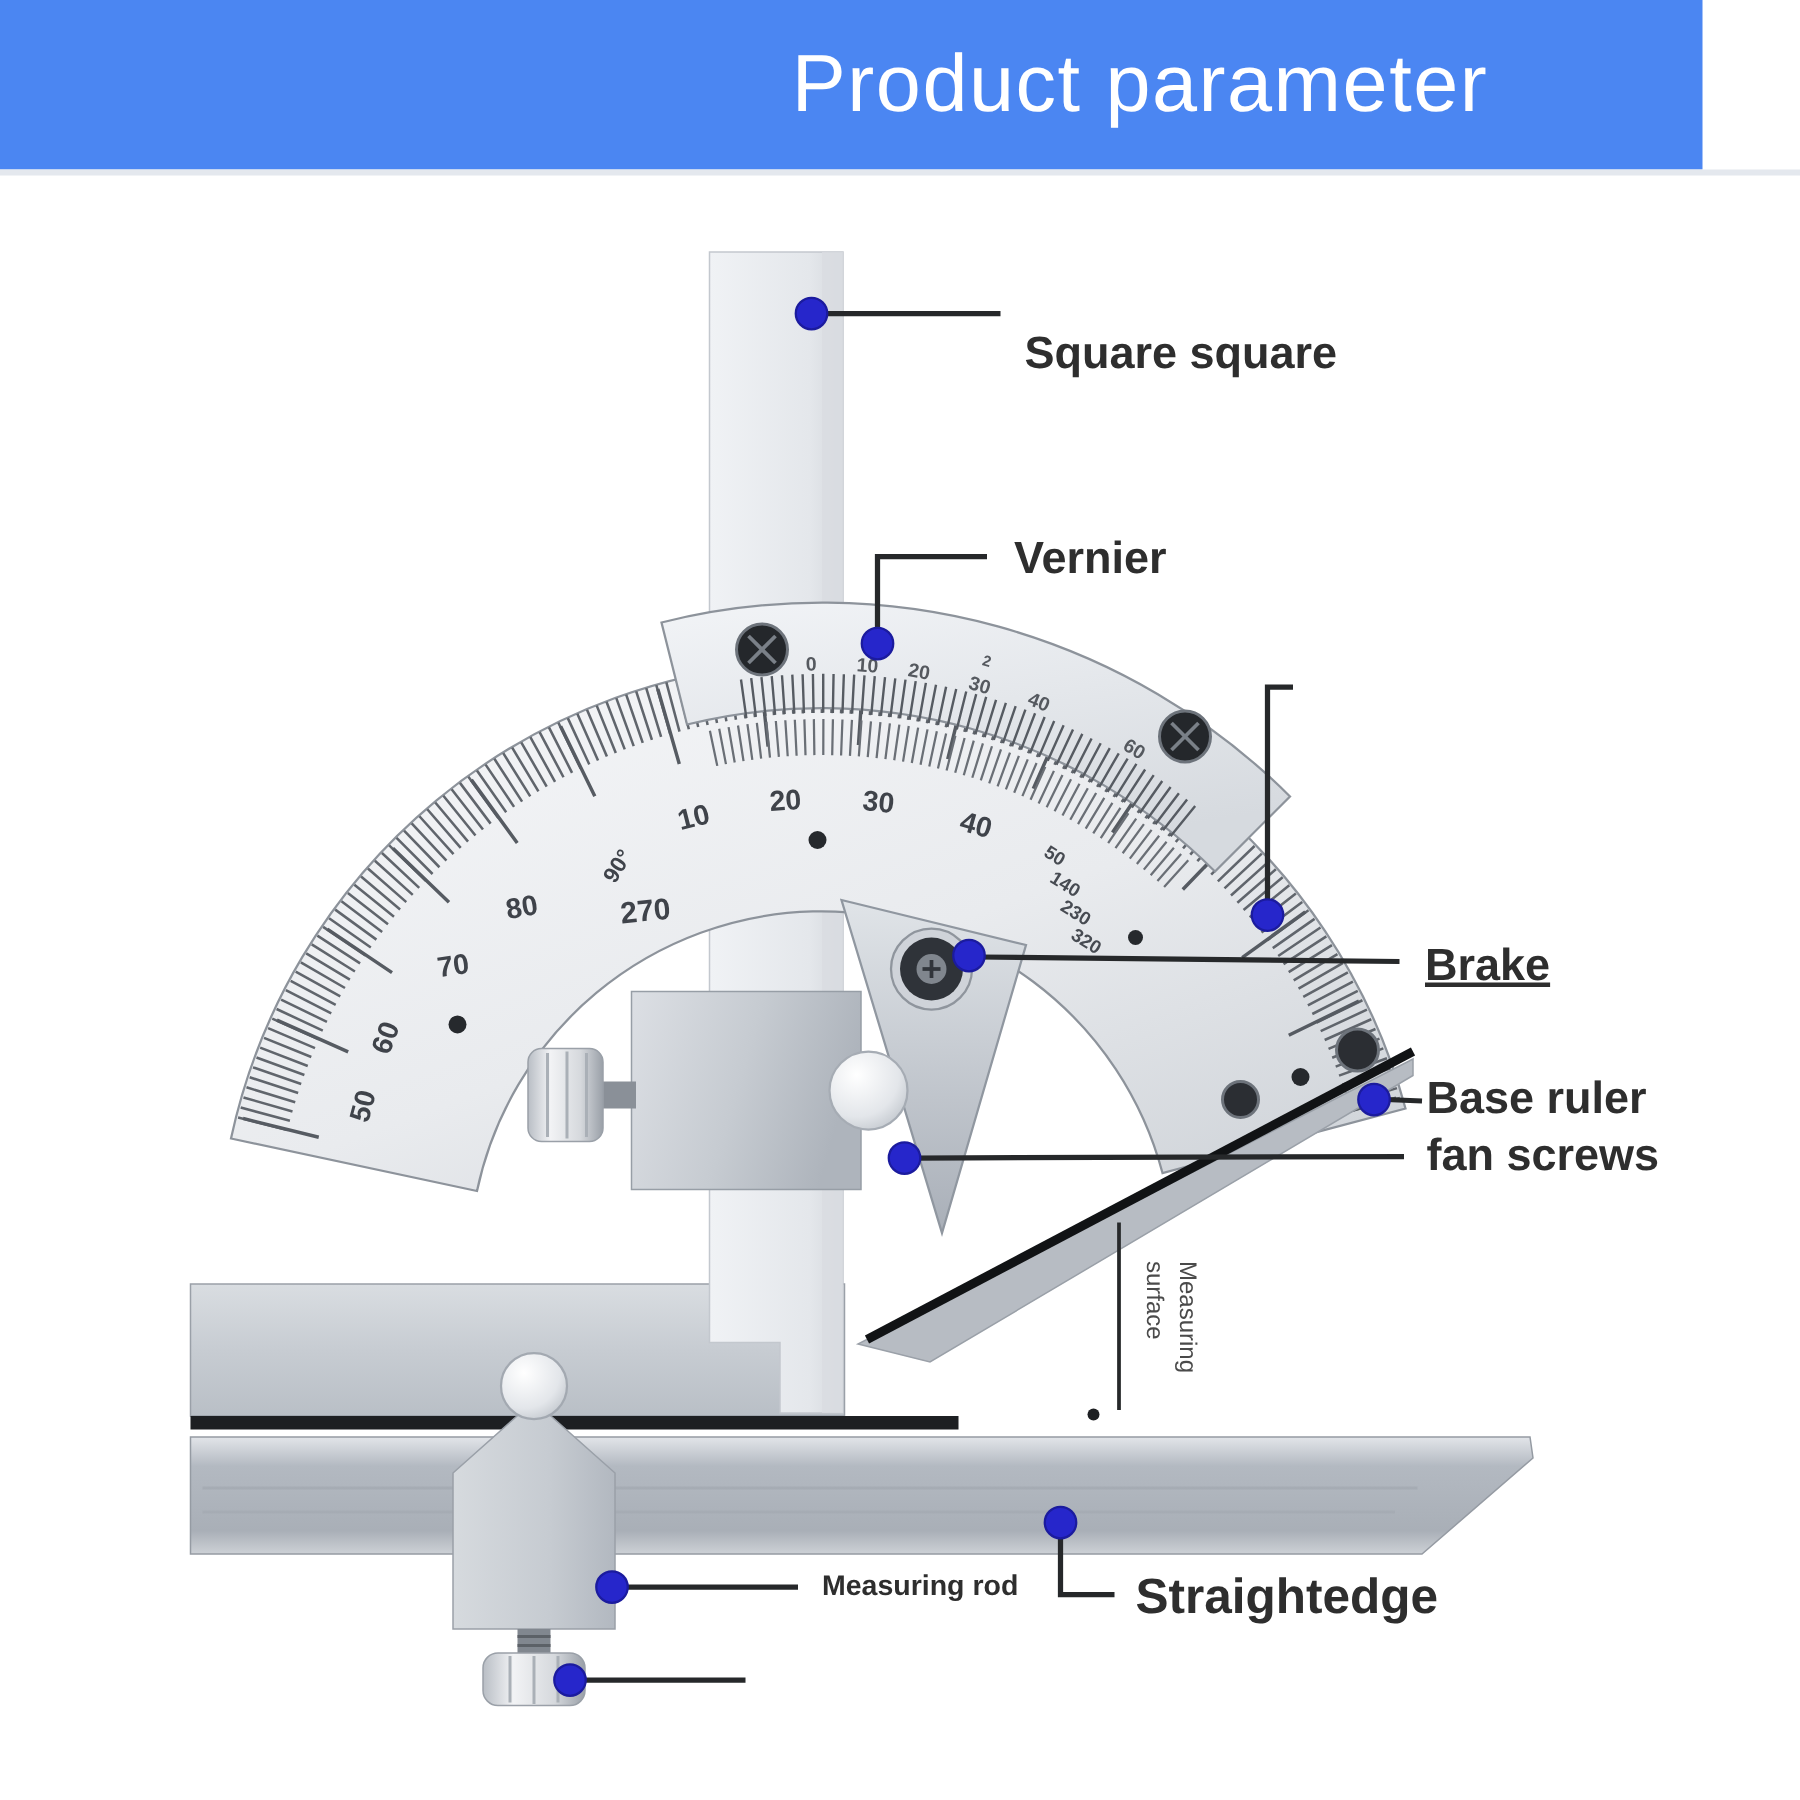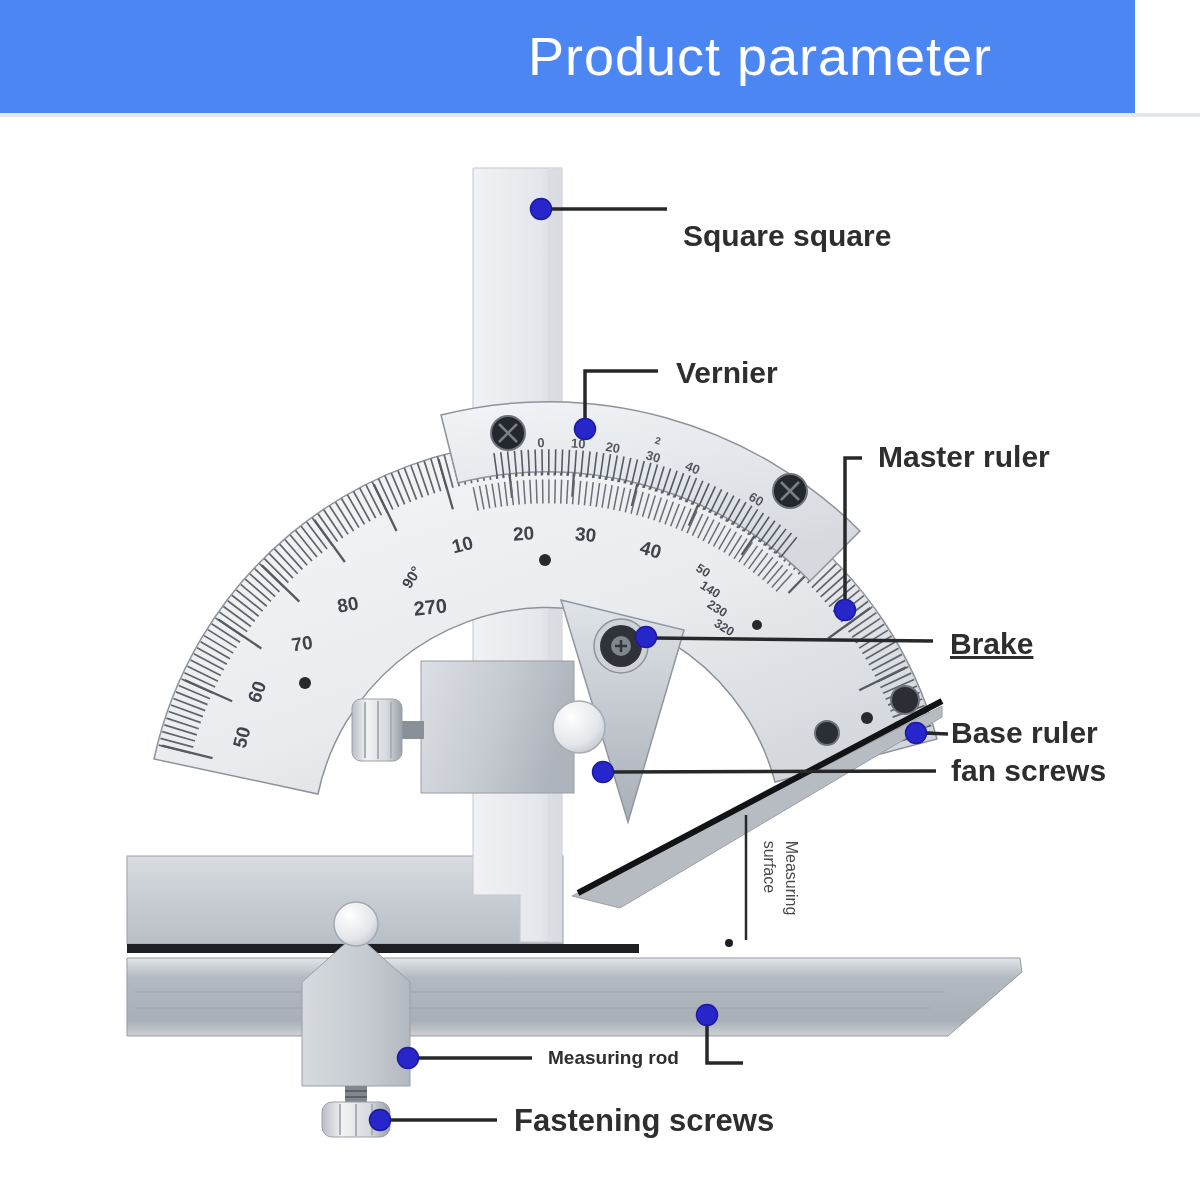--- a/index.html
+++ b/index.html
@@ -191,21 +191,20 @@
       <circle cx="916" cy="733" r="10.5"></circle>
       <circle cx="603" cy="772" r="10.5"></circle>
       <circle cx="707" cy="1015" r="10.5"></circle>
       <circle cx="408" cy="1058" r="10.5"></circle>
       <circle cx="380" cy="1120" r="10.5"></circle>
     </g>
   </svg>
 
   <div class="lbl" style="left:683px;top:209px;margin-top:27px;">Square square</div>
   <div class="lbl" style="left:676px;top:373px;">Vernier</div>
-  <div class="lbl" style="left:878px;top:457px;">Master ruler</div>
   <div class="lbl" style="left:950px;top:644px;text-decoration:underline;">Brake</div>
   <div class="lbl" style="left:951px;top:733px;">Base ruler</div>
   <div class="lbl" style="left:951px;top:771px;">fan screws</div>
   <div class="lbl rot" style="left:780px;top:878px;">Measuring
 surface</div>
+  <div class="lbl big" style="left:757px;top:1064px;">Straightedge</div>
   <div class="lbl small" style="left:548px;top:1058px;">Measuring rod</div>
-  <div class="lbl" style="left:514px;top:1121px;font-size:31px;">Fastening screws</div>
 </div>
 
 </body></html>

